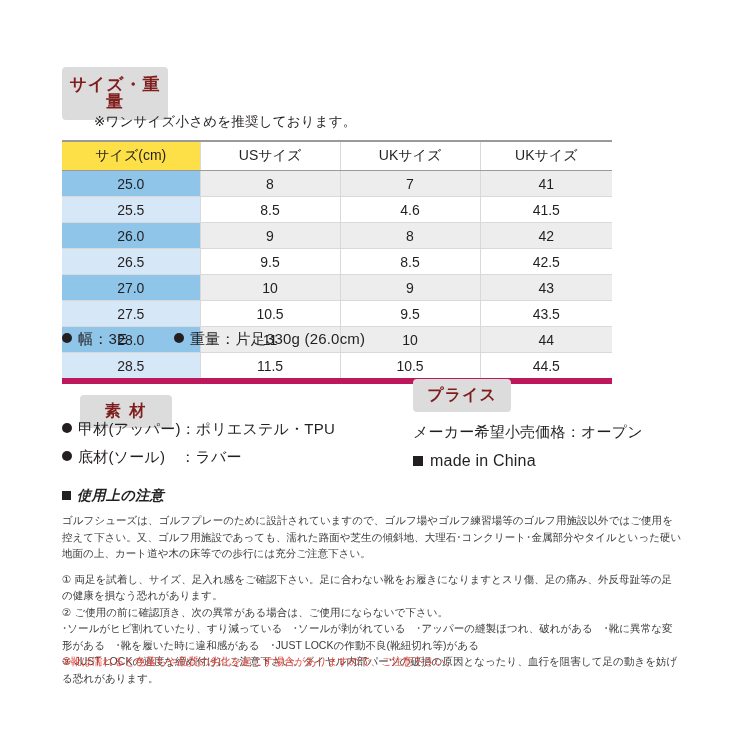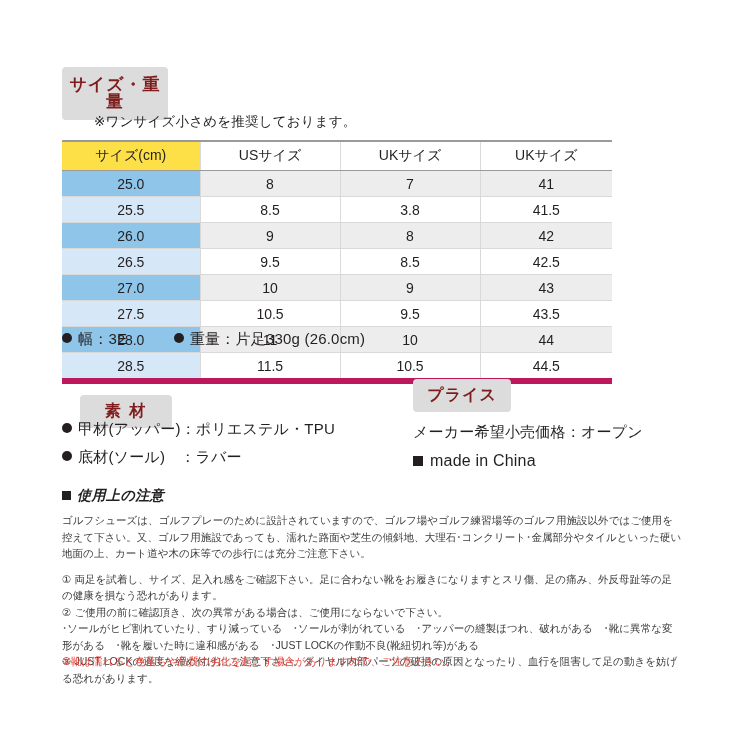--- a/index.html
+++ b/index.html
@@ -243,21 +243,21 @@
     <tbody>
       <tr class="odd">
         <td class="sz">25.0</td>
         <td>8</td>
         <td>7</td>
         <td>41</td>
       </tr>
       <tr class="even">
         <td class="sz">25.5</td>
         <td>8.5</td>
-        <td>3.8</td>
+        <td>4.6</td>
         <td>41.5</td>
       </tr>
       <tr class="odd">
         <td class="sz">26.0</td>
         <td>9</td>
         <td>8</td>
         <td>42</td>
       </tr>
       <tr class="even">
         <td class="sz">26.5</td>

